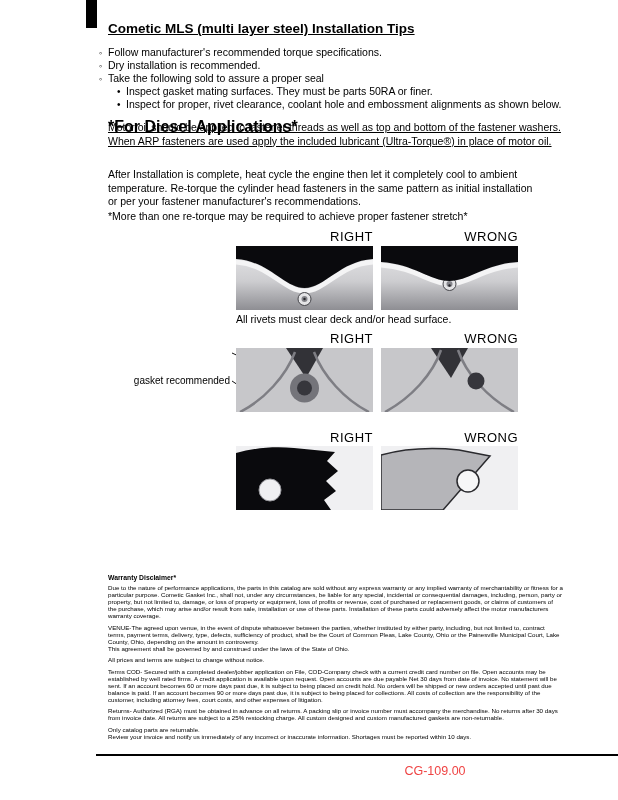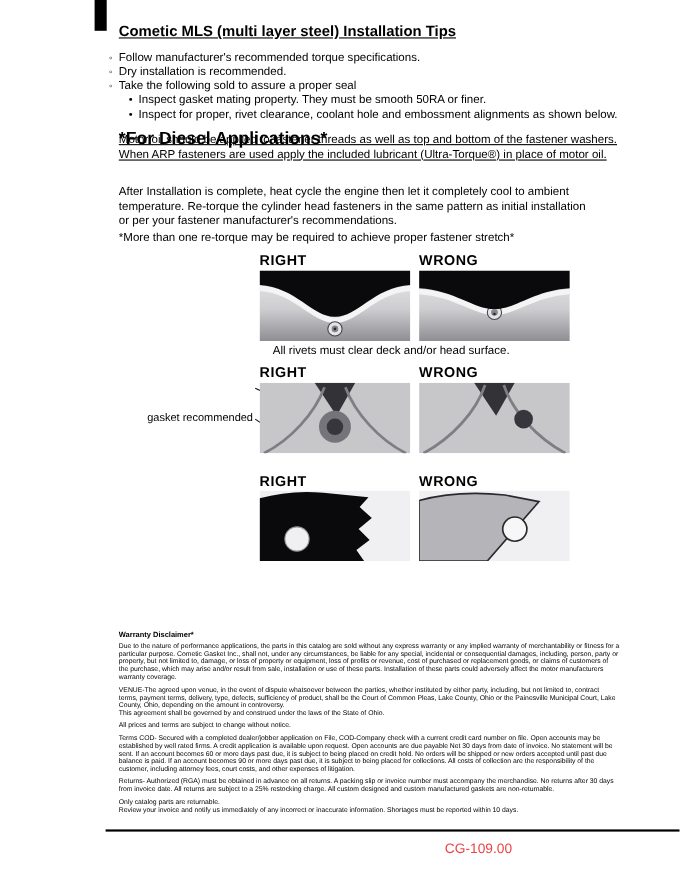--- a/index.html
+++ b/index.html
@@ -9,21 +9,21 @@
     font-family:"Liberation Sans", sans-serif; color:#000; overflow:hidden;padding-left:38px;
   }
   .abs { position:absolute; }
   .reg-mark { left:86px; top:0; width:11px; height:28px; background:#000; }
   .title { left:108px; top:21px; font-size:13.5px; font-weight:bold; text-decoration:underline; white-space:nowrap; }
   .bullet { display:flex; align-items:baseline; font-size:10.5px; line-height:12px; white-space:nowrap; }
   .bullet .mk { width:9px; font-size:9px; flex:0 0 auto; }
   .sub .mk { font-size:10px; }
   .heading { left:108px; top:118px; font-size:16px; font-weight:bold; }
   .para { left:108px; width:462px; font-size:10.5px; line-height:13.5px; white-space:pre-line; }
-  .rw-label { width:137px; text-align:left; font-size:13px; letter-spacing:0.5px;font-weight:bold; }
+  .rw-label { width:137px; text-align:right; font-size:13px; letter-spacing:0.5px; }
   .caption { left:236px; font-size:10.5px; line-height:13px; white-space:pre-line; }
   .callout { text-align:right; font-size:10px; line-height:11px; white-space:pre-line; }
   .img { width:137px; height:64px; }
   .img svg { display:block; }
   .disc { left:108px; top:574px; width:455px; }
   .disc h3 { font-size:6.8px; font-weight:bold; margin-bottom:3px; }
   .disc p { font-size:6.2px; line-height:7px; margin-bottom:4.5px; white-space:pre-line; }
   .rule { left:96px; top:754px; width:522px; height:2px; background:#000; }
   .footer { left:370px; top:764px; width:130px; text-align:center; font-size:12.5px; color:#ef4444; }
 </style>
@@ -43,21 +43,21 @@
   <div class="abs bullet" style="left:99px; top:59px;">
     <span class="mk">◦</span>
     <span>Dry installation is recommended.</span>
   </div>
   <div class="abs bullet" style="left:99px; top:72px;">
     <span class="mk">◦</span>
     <span>Take the following sold to assure a proper seal</span>
   </div>
   <div class="abs bullet sub" style="left:117px; top:85px;">
     <span class="mk">•</span>
-    <span>Inspect gasket mating property.  They must be smooth 50RA or finer.</span>
+    <span>Inspect gasket mating surfaces.  They must be parts 50RA or finer.</span>
   </div>
   <div class="abs bullet sub" style="left:117px; top:98px;">
     <span class="mk">•</span>
     <span>Inspect for proper, rivet clearance, coolant hole and embossment alignments as shown below.</span>
   </div>
 
   <h2 class="abs heading">*For Diesel Applications*</h2>
   <p class="abs para" style="top:121px;text-decoration:underline;">Motor oil should be applied to fastener threads as well as top and bottom of the fastener washers.
 When ARP fasteners are used apply the included lubricant (Ultra-Torque®) in place of motor oil.</p>
   <p class="abs para" style="top:210px;">*More than one re-torque may be required to achieve proper fastener stretch*</p>
@@ -95,21 +95,21 @@
         </linearGradient>
       </defs>
       <rect width="137" height="64" fill="url(#gB)"></rect>
       <path d="M0,19 C33,21 50,38 68.5,38 C87,38 104,21 137,19" fill="none" stroke="#f4f4f5" stroke-width="5"></path>
       <circle cx="68.5" cy="38" r="6.5" fill="#e4e4e6" stroke="#45454a" stroke-width="1"></circle>
       <circle cx="68.5" cy="38" r="3" fill="#85858b"></circle>
       <path d="M0,0 H137 V16 C104,18 88,35 68.5,35 C49,35 33,18 0,16 Z" fill="#0a0a0d"></path>
       <circle cx="68.5" cy="39.5" r="1.2" fill="#26262a"></circle>
     </svg>
   </div>
-  <div class="abs caption" style="top:313px;margin-left:12px;">All rivets must clear deck and/or head surface.</div>
+  <div class="abs caption" style="top:313px;">All rivets must clear deck and/or head surface.</div>
 
   <div class="abs rw-label" style="left:236px; top:331px;">RIGHT</div>
   <div class="abs rw-label" style="left:381px; top:331px;">WRONG</div>
 
   <div class="abs callout" style="left:114px; top:375px; width:116px;">gasket recommended</div>
 
   <svg class="abs" style="left:225px; top:344px;" width="90" height="62" viewBox="0 0 90 62">
     <line x1="7" y1="9" x2="79" y2="42" stroke="#111111" stroke-width="1"></line>
     <line x1="7" y1="37" x2="34" y2="55" stroke="#111111" stroke-width="1"></line>
   </svg>

